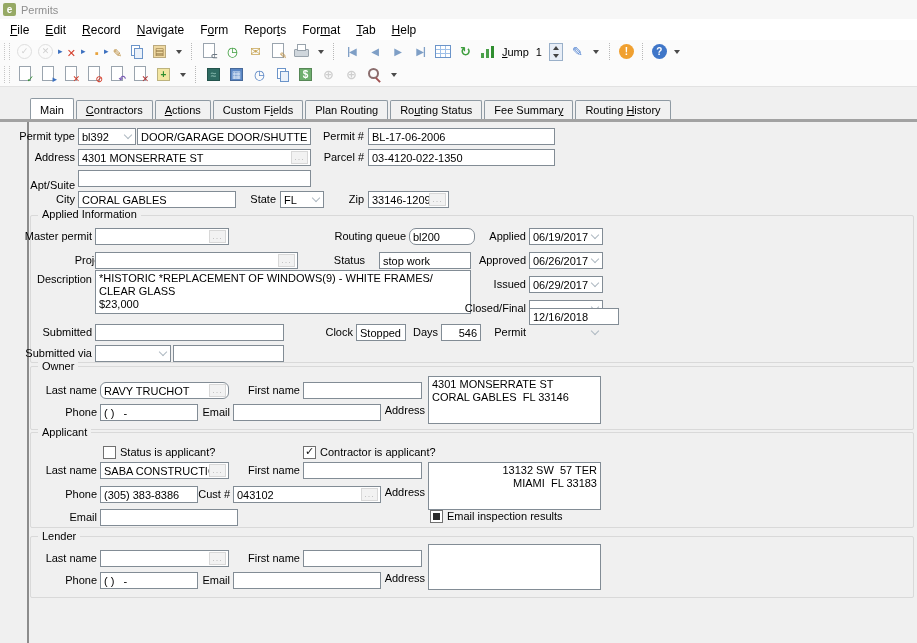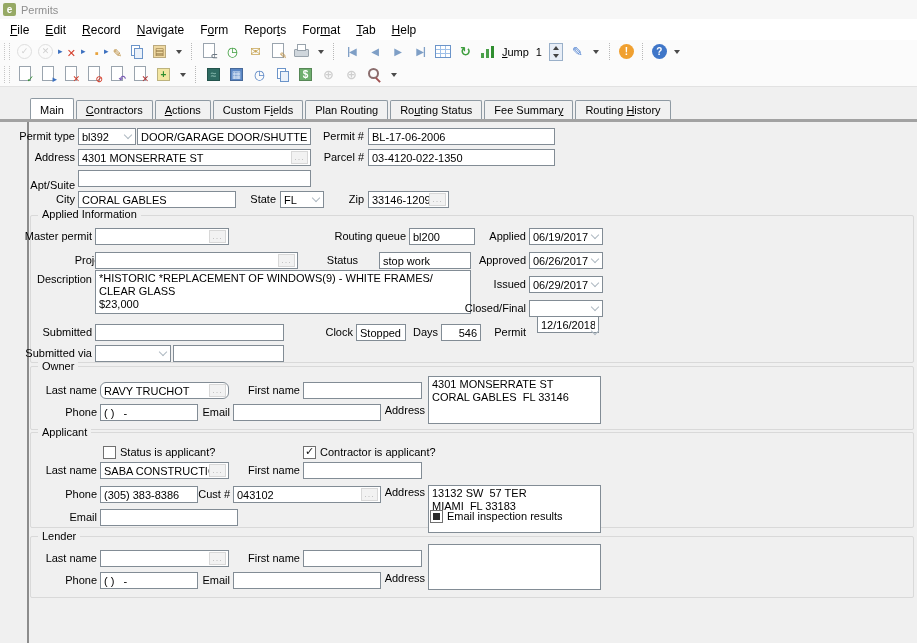--- a/index.html
+++ b/index.html
@@ -277,29 +277,29 @@
 <input class="fi" style="left: 368px; top: 191px; width: 81px;" readonly="" value="33146-1209">
 <span class="dots" style="left:429px;top:193px">...</span>
 
 <div class="grp" style="left:30px;top:215px;width:882px;height:146px"></div>
 <span class="grplbl" style="left:38px;top:208px">Applied Information</span>
 
 <span class="fl" style="left:5px;top:228px;width:87px">Master permit</span>
 <input class="fi" style="left: 95px; top: 228px; width: 134px;" readonly="" value="">
 <span class="dots" style="left:209px;top:230px">...</span>
 <span class="fl" style="left:316px;top:228px;width:90px">Routing queue</span>
-<input class="fi" style="left: 409px; top: 228px; width: 66px;" readonly="" value="bl200">
+<input class="fi" style="left: 409px; top: 228px; width: 66px; border-radius: 7px;" readonly="" value="bl200">
 <span class="fl" style="left:438px;top:228px;width:88px">Applied</span>
 <input class="fi" style="left: 529px; top: 228px; width: 74px;" readonly="" value="06/19/2017">
 <span class="chev" style="left:587px;top:228px"></span>
 
 <span class="fl" style="left:22px;top:252px;width:87px">Project</span>
 <input class="fi" style="left: 95px; top: 252px; width: 203px;" readonly="" value="">
 <span class="dots" style="left:278px;top:254px">...</span>
-<span class="fl" style="left:313px;top:252px;width:45px">Status</span>
+<span class="fl" style="left:320px;top:252px;width:45px">Status</span>
 <input class="fi" style="left: 379px; top: 252px; width: 92px;" readonly="" value="stop work">
 <span class="fl" style="left:438px;top:252px;width:88px">Approved</span>
 <input class="fi" style="left: 529px; top: 252px; width: 74px;" readonly="" value="06/26/2017">
 <span class="chev" style="left:587px;top:252px"></span>
 
 <span class="fl" style="left:5px;top:271px;width:87px">Description</span>
 <textarea class="fi" style="left: 95px; top: 270px; width: 376px; height: 44px;" readonly="">*HISTORIC *REPLACEMENT OF WINDOWS(9) - WHITE FRAMES/ CLEAR GLASS
 $23,000</textarea>
 <span class="fl" style="left:438px;top:276px;width:88px">Issued</span>
 <input class="fi" style="left: 529px; top: 276px; width: 74px;" readonly="" value="06/29/2017">
@@ -308,21 +308,21 @@
 <input class="fi" style="left: 529px; top: 300px; width: 74px;" readonly="" value="">
 <span class="chev" style="left:587px;top:300px"></span>
 
 <span class="fl" style="left:5px;top:324px;width:87px">Submitted</span>
 <input class="fi" style="left: 95px; top: 324px; width: 189px;" readonly="" value="">
 <span class="fl" style="left:313px;top:324px;width:40px">Clock</span>
 <input class="fi" style="left: 356px; top: 324px; width: 50px;" readonly="" value="Stopped">
 <span class="fl" style="left:408px;top:324px;width:30px">Days</span>
 <input class="fi" style="left: 441px; top: 324px; width: 40px; text-align: right;" readonly="" value="546">
 <span class="fl" style="left:438px;top:324px;width:88px">Permit</span>
-<input class="fi" style="left: 529px; top: 316px; width: 62px; margin-left: 8px;" readonly="" value="12/16/2018">
+<input class="fi" style="left: 529px; top: 308px; width: 90px;" readonly="" value="12/16/2018">
 <span class="chev" style="left:587px;top:324px"></span>
 
 <span class="fl" style="left:5px;top:345px;width:87px">Submitted via</span>
 <input class="fi" style="left: 95px; top: 345px; width: 76px;" readonly="" value="">
 <span class="chev" style="left:155px;top:345px"></span>
 <input class="fi" style="left: 173px; top: 345px; width: 111px;" readonly="" value="">
 
 <div class="grp" style="left:30px;top:366px;width:882px;height:62px"></div>
 <span class="grplbl" style="left:38px;top:360px">Owner</span>
 <span class="fl" style="left:17px;top:382px;width:80px">Last name</span>
@@ -342,21 +342,21 @@
 <span class="grplbl" style="left:38px;top:426px">Applicant</span>
 <span class="ck" style="left:103px;top:446px"></span>
 <span class="cklbl" style="left:120px;top:446px">Status is applicant?</span>
 <span class="ck on" style="left:303px;top:446px"></span>
 <span class="cklbl" style="left:320px;top:446px">Contractor is applicant?</span>
 <span class="fl" style="left:17px;top:462px;width:80px">Last name</span>
 <input class="fi" style="left: 100px; top: 462px; width: 129px;" readonly="" value="SABA CONSTRUCTION CO">
 <span class="dots" style="left:209px;top:464px">...</span>
 <span class="fl" style="left:243px;top:462px;width:57px">First name</span>
 <input class="fi" style="left: 303px; top: 462px; width: 119px;" readonly="" value="">
-<textarea class="fi" style="left: 428px; top: 485px; width: 173px; height: 48px;" readonly="">13132 SW  57 TER
+<textarea class="fi" style="left: 428px; top: 462px; width: 173px; height: 48px; text-align: right;" readonly="">13132 SW  57 TER
 MIAMI  FL 33183</textarea>
 <span class="fl" style="left:17px;top:486px;width:80px">Phone</span>
 <input class="fi" style="left: 100px; top: 486px; width: 98px;" readonly="" value="(305) 383-8386">
 <span class="fl" style="left:190px;top:486px;width:40px">Cust #</span>
 <input class="fi" style="left: 233px; top: 486px; width: 148px;" readonly="" value="043102">
 <span class="dots" style="left:361px;top:488px">...</span>
 <span class="fl" style="left:377px;top:484px;width:48px">Address</span>
 <span class="fl" style="left:17px;top:509px;width:80px">Email</span>
 <input class="fi" style="left: 100px; top: 509px; width: 138px;" readonly="" value="">
 <span class="ck filled" style="left:430px;top:510px"></span>

